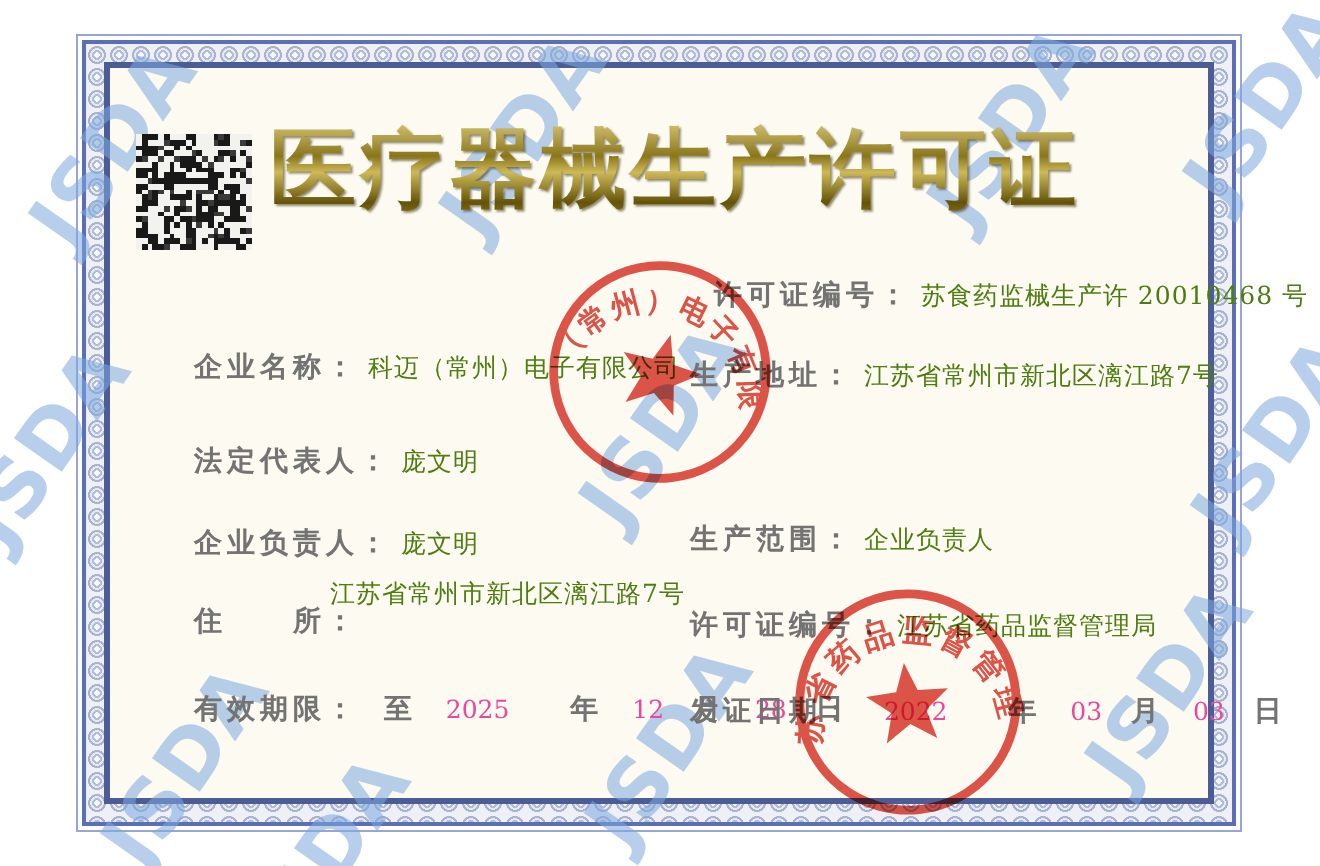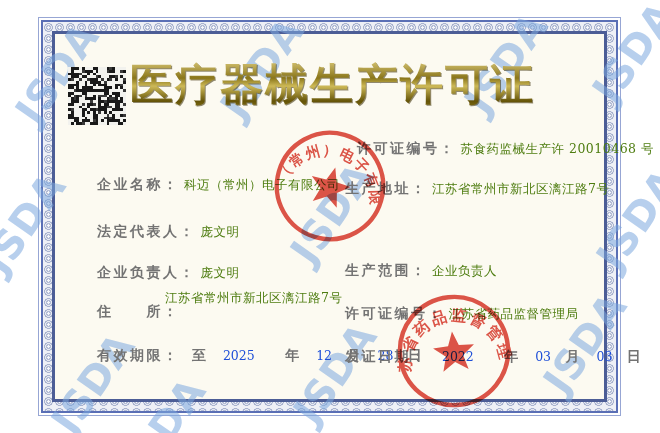--- a/index.html
+++ b/index.html
@@ -40,37 +40,37 @@
   .content{position:absolute;inset:0;z-index:3;}
   .qr{
     position:absolute;left:68px;top:67px;width:58px;height:58px;
     display:grid;grid-template-columns:repeat(21,1fr);grid-template-rows:repeat(21,1fr);
     background:#f2f2ee;
   }
   .qr i{display:block;}
   .qr i.on{background:#191919;}
   .qr i.on2{background:#3a3a3a;}
   .title{
-    position:absolute;left:130px;top:56px;width:410px;text-align:left;
+    position:absolute;left:130px;top:56px;width:410px;text-align:right;
     font-size:43px;font-weight:bold;letter-spacing:2px;white-space:nowrap;
     background:linear-gradient(180deg,#ead98c 0%,#8a761a 38%,#cdb957 52%,#655408 78%,#9a861f 100%);
     -webkit-background-clip:text;background-clip:text;color:transparent;
     filter:drop-shadow(1.5px 1.5px 0.4px rgba(55,42,0,0.55));
   }
   .row{position:absolute;white-space:nowrap;}
   .flabel{
     font-weight:700;color:#737373;font-size:14px;letter-spacing:2.5px;
     font-family:"Liberation Sans",sans-serif;
   }
   .fval{
     font-size:12.5px;color:#4d7c0f;letter-spacing:0.5px;
     font-family:"DejaVu Serif",serif;
   }
   .fnum{
-    font-size:12.5px;color:#1d4ed8;font-family:"DejaVu Serif",serif;
+    font-size:12.5px;color:#ec4899;font-family:"DejaVu Serif",serif;
     margin:0 10px;
   }
   .fnum.wide{margin-right:26px;}
   .pfx{margin-left:8px;}
   
   .seal{
     position:absolute;z-index:4;color:#d8382b;opacity:0.85;mix-blend-mode:multiply;
   }
   .seal svg{display:block;}
   .seal-company{left:272px;top:128px;transform:rotate(16deg);}

